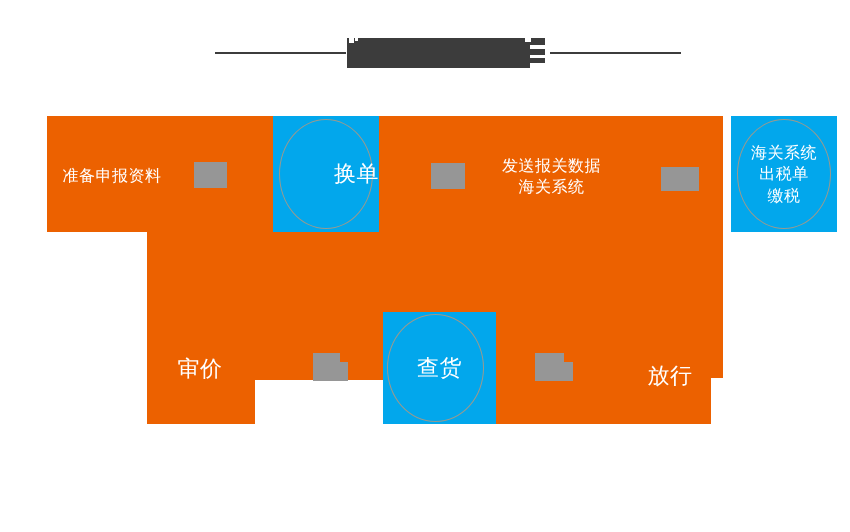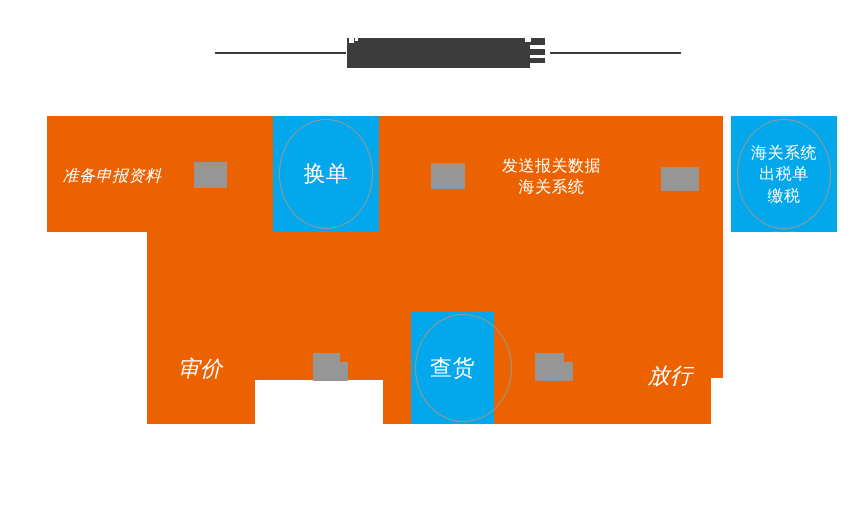--- a/index.html
+++ b/index.html
@@ -77,21 +77,20 @@
     line-height: 1.32;
     white-space: pre-line;
     letter-spacing: 0.5px;
   }
 
   .node-orange {
     font-size: 16px;
   }
   .node-orange.big {
     font-size: 22px;
-    font-style: italic;
   }
 
   .node-blue {
     background: #02A7EC;
     font-size: 22px;
   }
   .node-blue.small-text {
     font-size: 16px;
   }
   .node-blue .ring {
@@ -146,38 +145,38 @@
         L 383,424
         L 383,380
         L 255,380
         L 255,424
         L 147,424
         L 147,232
         L 47,232
         Z" fill="#EC6100"></path>
   </svg>
 
-  <div class="node node-blue" style="left:273px; top:116px; width:106px; height:116px;">
+  <div class="node node-blue" style="left:273px; top:116px; width:106px; height:116px;justify-content:flex-end;">
     <span class="ring" style="left:6px; top:3px; width:94px; height:110px;"></span>
     <span class="label">换单</span>
   </div>
 
   <div class="node node-blue small-text" style="left:731px; top:116px; width:106px; height:116px;">
     <span class="ring" style="left:6px; top:3px; width:94px; height:110px;"></span>
     <span class="label">海关系统
 出税单
 缴税</span>
   </div>
 
-  <div class="node node-blue" style="left:383px; top:312px; width:83px; height:112px;margin-left:28px;">
+  <div class="node node-blue" style="left:383px; top:312px; width:113px; height:112px;">
     <span class="ring" style="left:4px; top:2px; width:97px; height:108px;"></span>
     <span class="label">查货</span>
   </div>
 
-  <div class="node node-orange" style="left:47px; top:156px; width:130px; height:40px;font-style:italic;">
+  <div class="node node-orange" style="left:47px; top:156px; width:130px; height:40px;">
     <span class="label">准备申报资料</span>
   </div>
 
   <div class="node node-orange" style="left:484px; top:150px; width:135px; height:52px;">
     <span class="label">发送报关数据
 海关系统</span>
   </div>
 
   <div class="node node-orange big" style="left:160px; top:348px; width:80px; height:42px;">
     <span class="label">审价</span>

